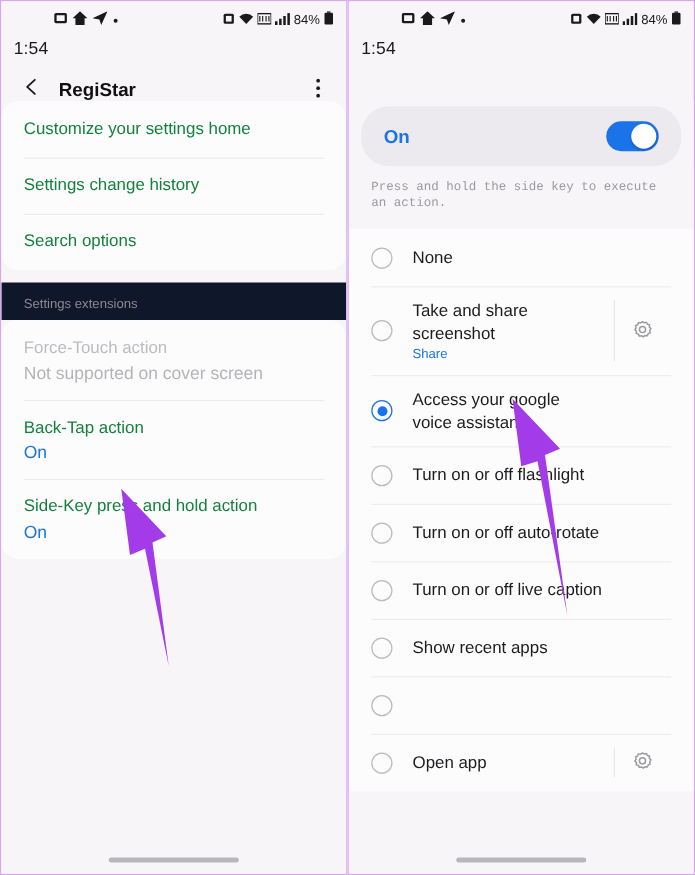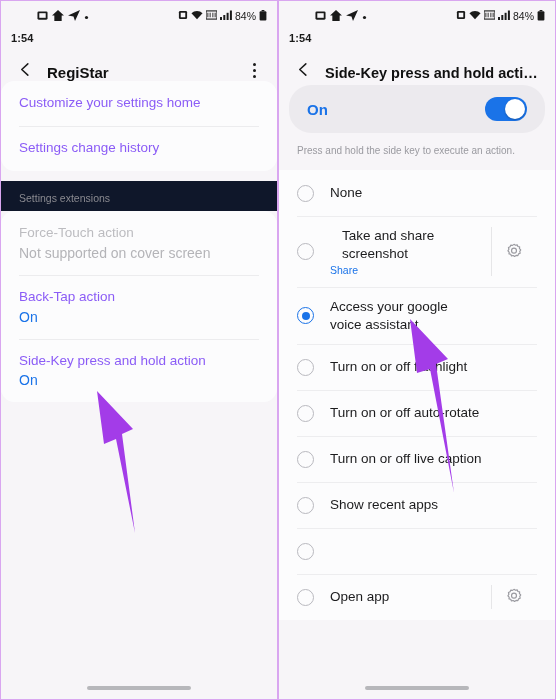--- a/index.html
+++ b/index.html
@@ -25,21 +25,21 @@
   
   .statusbar{
     height:30px;
     padding:0 10px;
     display:flex;align-items:center;justify-content:space-between;
     background:#f7f5f8;
     font-size:10.5px;color:#1a1a1a;
   }
   .sb-left{display:flex;align-items:center;gap:4px;}
   .sb-right{display:flex;align-items:center;gap:3px;}
-  .sb-time{font-size:11px;font-weight:700;letter-spacing:.1px;margin-top:44px;}
+  .sb-time{font-size:14px;font-weight:400;letter-spacing:.1px;margin-top:44px;}
   .sb-ico{display:inline-block;line-height:1;}
   .sb-pct{font-size:10.5px;}
 
   
   .appbar{
     height:50px;
     display:flex;align-items:flex-end;
     padding:0 12px;
     background:#f7f5f8;
   }
@@ -72,21 +72,21 @@
   .row{
     position:relative;
     padding:14px 18px;
     background:#fcfcfd;
     cursor:pointer;
   }
   .row + .row:before{
     content:"";position:absolute;left:18px;right:18px;top:0;
     height:1px;background:#ececee;
   }
-  .row-title{font-size:13.5px;color:#8b5cf6;line-height:1.25;}
+  .row-title{font-size:13.5px;color:#15803d;line-height:1.25;}
   .row-sub{font-size:14px;color:#1a73e8;margin-top:3px;}
   .row-sub.muted{color:#b4b4b8;}
   .row.disabled{cursor:default;}
   .row.disabled .row-title{color:#bcbcc0;}
 
   .section-label{
     padding:11px 18px 7px 18px;
     font-size:10.5px;color:#8a8a90;
     background:#0f172a;
   }
@@ -107,20 +107,21 @@
   }
   .switch i{
     position:absolute;top:2px;right:2px;
     width:20px;height:20px;border-radius:50%;background:#fff;
     box-shadow:0 1px 2px rgba(0,0,0,.25);
   }
   .helper{
     padding:11px 18px 13px 18px;
     font-size:10px;color:#9a9aa0;line-height:1.3;
     background:#f7f5f8;
+    font-family:Liberation Mono, monospace;
   }
 
   
   .radio-row{
     position:relative;
     display:flex;align-items:center;
     padding:11px 31px 11px 18px;
     background:#fcfcfd;cursor:pointer;min-height:24px;
   }
   .radio-row + .radio-row:before{
@@ -248,20 +249,23 @@
 
     <div class="body">
 
       <div class="card">
         <div class="row">
           <div class="row-title">Customize your settings home</div>
         </div>
         <div class="row">
           <div class="row-title">Settings change history</div>
         </div>
+        <div class="row">
+          <div class="row-title">Search options</div>
+        </div>
       </div>
 
       <div class="section-label">Settings extensions</div>
 
       <div class="card">
         <div class="row disabled">
           <div class="row-title">Force-Touch action</div>
           <div class="row-sub muted">Not supported on cover screen</div>
         </div>
         <div class="row">
@@ -342,28 +346,20 @@
         <span class="sb-pct">84%</span>
         <span class="sb-ico">
           <svg width="8" height="11" viewBox="0 0 8 11">
               <rect x="2.6" y="0" width="2.8" height="1.2" fill="#1a1a1a"></rect>
               <rect x="0.6" y="1.2" width="6.8" height="9.3" rx="1" fill="#1a1a1a"></rect>
             </svg>
         </span>
       </div>
     </div>
 
-    <div class="appbar">
-      <div class="backbtn">
-        <svg width="15" height="15" viewBox="0 0 16 16">
-            <path d="M10.5 2 L4 8 L10.5 14" fill="none" stroke="#1a1a1a" stroke-width="1.6" stroke-linecap="round" stroke-linejoin="round"></path>
-          </svg>
-      </div>
-      <div class="appbar-title wide">Side-Key press and hold acti…</div>
-    </div>
 
     <div class="body">
 
       <div class="toggle-card">
         <span class="toggle-label">On</span>
         <span class="switch">
             <i></i>
           </span>
       </div>
 
@@ -374,21 +370,21 @@
         <div class="radio-row">
           <span class="radio"></span>
           <span class="radio-body">
             <span class="radio-title" style="display:block;">None</span>
           </span>
         </div>
 
         <div class="radio-row">
           <span class="radio"></span>
           <span class="radio-body">
-            <span class="radio-title" style="display:block;max-width:130px;margin-left:12px;">Take and share screenshot</span>
+            <span class="radio-title" style="display:block;max-width:130px;">Take and share screenshot</span>
             <span class="radio-sub" style="display:block;">Share</span>
           </span>
           <span class="gear-wrap">
             <svg width="20" height="20" viewBox="0 0 22 22">
               <path d="M11 2.6 L12.6 3.6 L14.5 3.1 L15.3 4.9 L17.2 5.3 L17 7.3 L18.4 8.7 L17.3 10.4 L17.8 12.3 L16 13.1 L15.3 15 L13.3 14.7 L11.7 15.9 L10.1 14.9 L8.2 15.3 L7.4 13.5 L5.5 13.1 L5.7 11.1 L4.3 9.7 L5.4 8 L4.9 6.1 L6.7 5.3 L7.4 3.4 L9.4 3.7 Z" fill="none" stroke="#9a9aa0" stroke-width="1.3" stroke-linejoin="round"></path>
               <circle cx="11" cy="9.5" r="2.7" fill="none" stroke="#9a9aa0" stroke-width="1.3"></circle>
             </svg>
           </span>
         </div>
 

